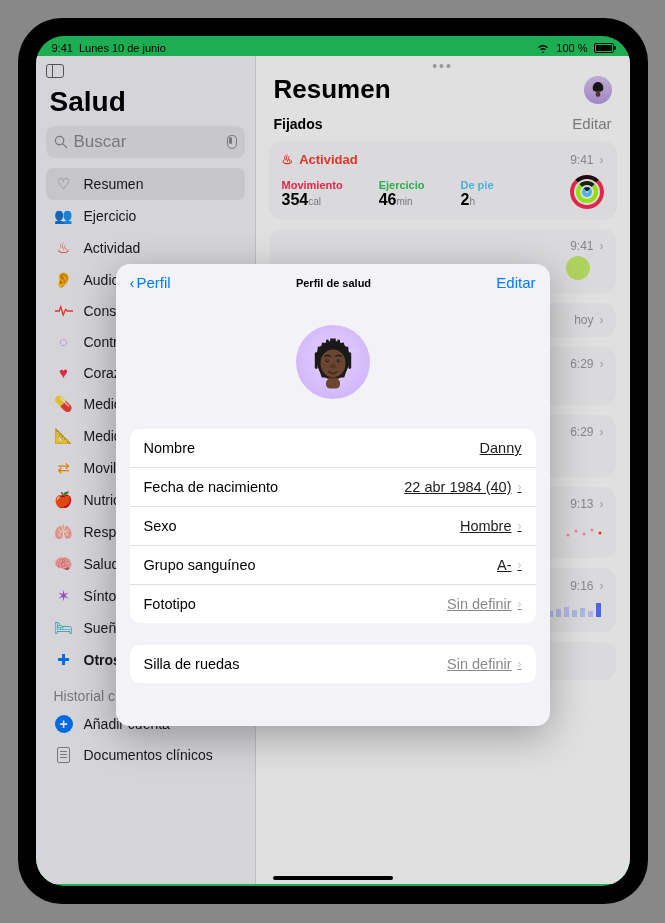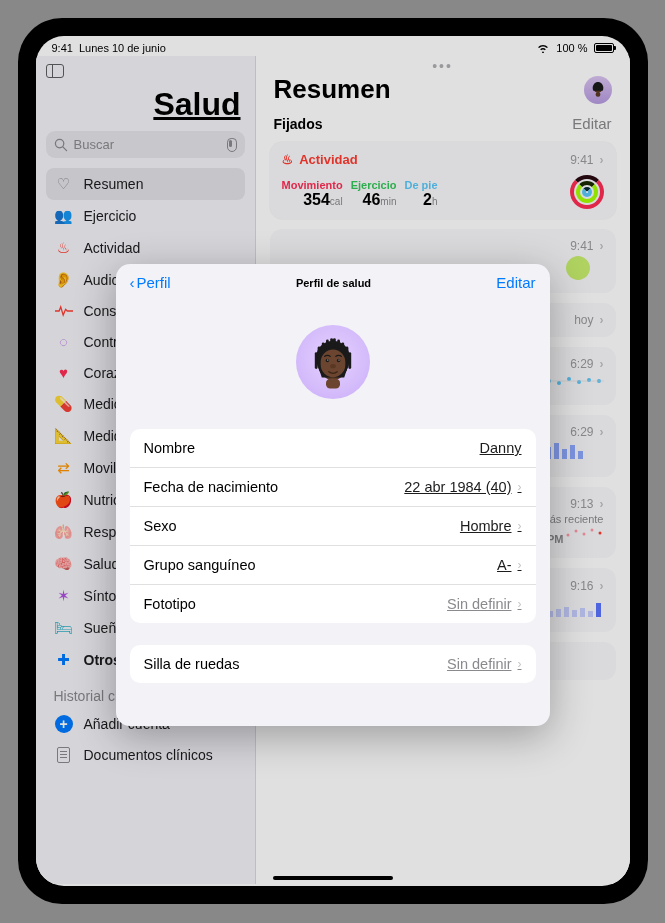--- a/index.html
+++ b/index.html
@@ -14,25 +14,24 @@
     width: 630px;
     height: 886px;
     background: #000;
     border-radius: 44px;
     padding: 18px;
     position: relative;
   }
   .screen {
     width: 100%;
     height: 100%;
-    background: #ffffff;
+    background: #22c55e;
     border-radius: 28px;
     overflow: hidden;
     position: relative;
-    text-align: right;
   }
   .status-bar {
     display: flex;
     justify-content: space-between;
     align-items: center;
     padding: 6px 16px 2px 16px;
     font-size: 11px;
     font-weight: 500;
   }
   .status-left { display: flex; gap: 6px; align-items: center;}
@@ -49,24 +48,24 @@
   }
   .sidebar {
     width: 220px;
     background: #f2f2f7;
     border-right: 0.5px solid rgba(0,0,0,0.1);
     padding: 6px 10px;
     overflow: hidden;
   }
   .sidebar-toggle { width:18px; height:14px; border:1.3px solid #5d5f61; border-radius:3px; position:relative; margin-bottom:4px; margin-top:2px;}
   .sidebar-toggle::after{content:'';position:absolute;left:5px;top:0;bottom:0;width:1.3px;background:#5d5f61;}
-  .app-title { font-size: 32px; font-weight: 700; padding: 4px 4px 8px; text-decoration: underline; }
+  .app-title { font-size: 28px; font-weight: 700; padding: 4px 4px 8px; }
   .search-field {
     background:#e4e4e9; border-radius: 9px; padding: 6px 8px; display:flex; align-items:center; gap:6px;
-    color:#8a8a8e; font-size:13px; margin-bottom:10px;
+    color:#8a8a8e; font-size:17px; margin-bottom:10px;
   }
   .mic-icon { margin-left:auto; width:10px; height:14px; border:1.2px solid #8a8a8e; border-radius:5px 5px 6px 6px; position:relative;}
   .mic-icon::before{content:'';position:absolute;left:1.5px;top:1px;width:3px;height:7px;background:#8a8a8e;border-radius:2px;}
   .sb-item { display:flex; align-items:center; gap:10px; padding:7px 8px; border-radius:8px; font-size:14px; color:#1c1c1e;}
   .sb-item.selected { background:#e1e1e6; }
   .sb-item .ico { width:20px; display:flex; justify-content:center; align-items:center; font-size:15px;}
   .sb-section { font-size:14px; color:#8a8a8e; padding:12px 8px 4px; display:flex; justify-content:space-between; align-items:center;}
   .sb-section .chev { font-size:10px; color:#8a8a8e;}
   .bullet-plus { width:18px;height:18px;border-radius:9px;background:#007aff;color:#fff;display:flex;align-items:center;justify-content:center;font-size:14px;font-weight:600;}
   .doc-icon { width:13px;height:16px;border:1.3px solid #8a8a8e;border-radius:2px;position:relative;}
@@ -84,21 +83,21 @@
   .headface-sm{width:20px;height:20px;}
   .section-row { display:flex; justify-content:space-between; align-items:baseline; padding:4px 18px 6px;}
   .section-label { font-size:14px; font-weight:700;}
   .section-action { color:#8a8a8e; font-size:15px;}
   .card {
     margin:4px 14px 10px; background:#f9f9fb; border-radius:12px; padding:10px 12px; box-shadow:0 0 0 0.5px rgba(0,0,0,0.05);
   }
   .card-head { display:flex; align-items:center; gap:6px; font-size:13px; font-weight:600;}
   .card-head .time { margin-left:auto; color:#9a9a9e; font-weight:400; font-size:12px;}
   .card-head .chev { color:#c0c0c4; font-size:12px;}
-  .metrics-row { display:flex; gap:8px; margin-top:8px; align-items:flex-end;}
+  .metrics-row { display:flex; gap:36px; margin-top:8px; align-items:flex-end;}
   .metric .lbl { font-size:11px; font-weight:600;}
   .metric .val { font-size:16px; font-weight:700;}
   .metric .unit { font-size:10px; color:#8a8a8e; font-weight:500;}
   .rings { margin-left:auto; width:34px;height:34px; position:relative;}
   .ring{position:absolute;border-radius:50%;}
   .big-val{font-size:20px;font-weight:700;}
   .unit-sm{font-size:11px;color:#8a8a8e;font-weight:600;}
   .card-thin { margin:4px 14px 10px; background:#f9f9fb; border-radius:12px; padding:10px 12px;}
   .card-label-row{display:flex;align-items:center;gap:6px;font-size:13px;font-weight:600;}
   .card-label-row .time{margin-left:auto;color:#9a9a9e;font-weight:400;font-size:12px;}

